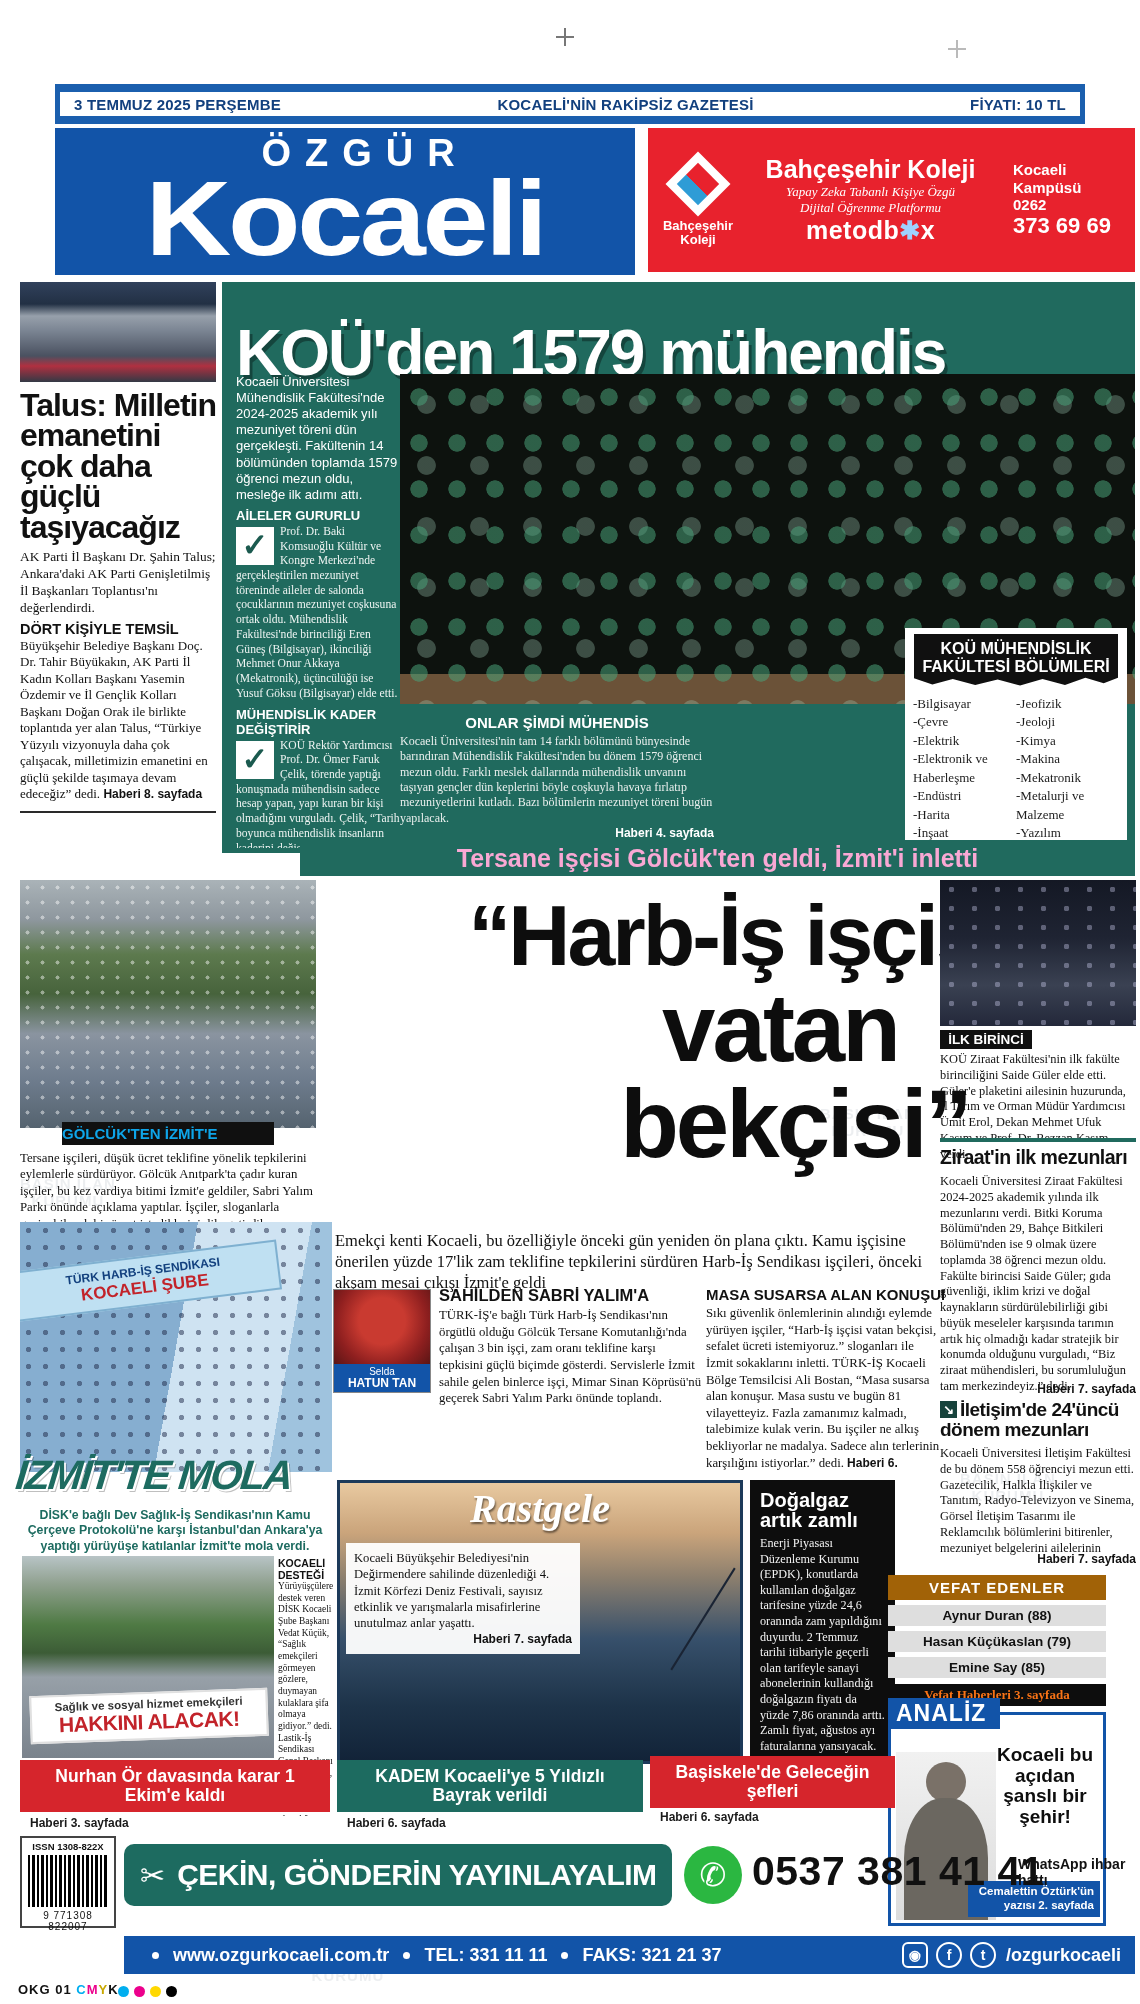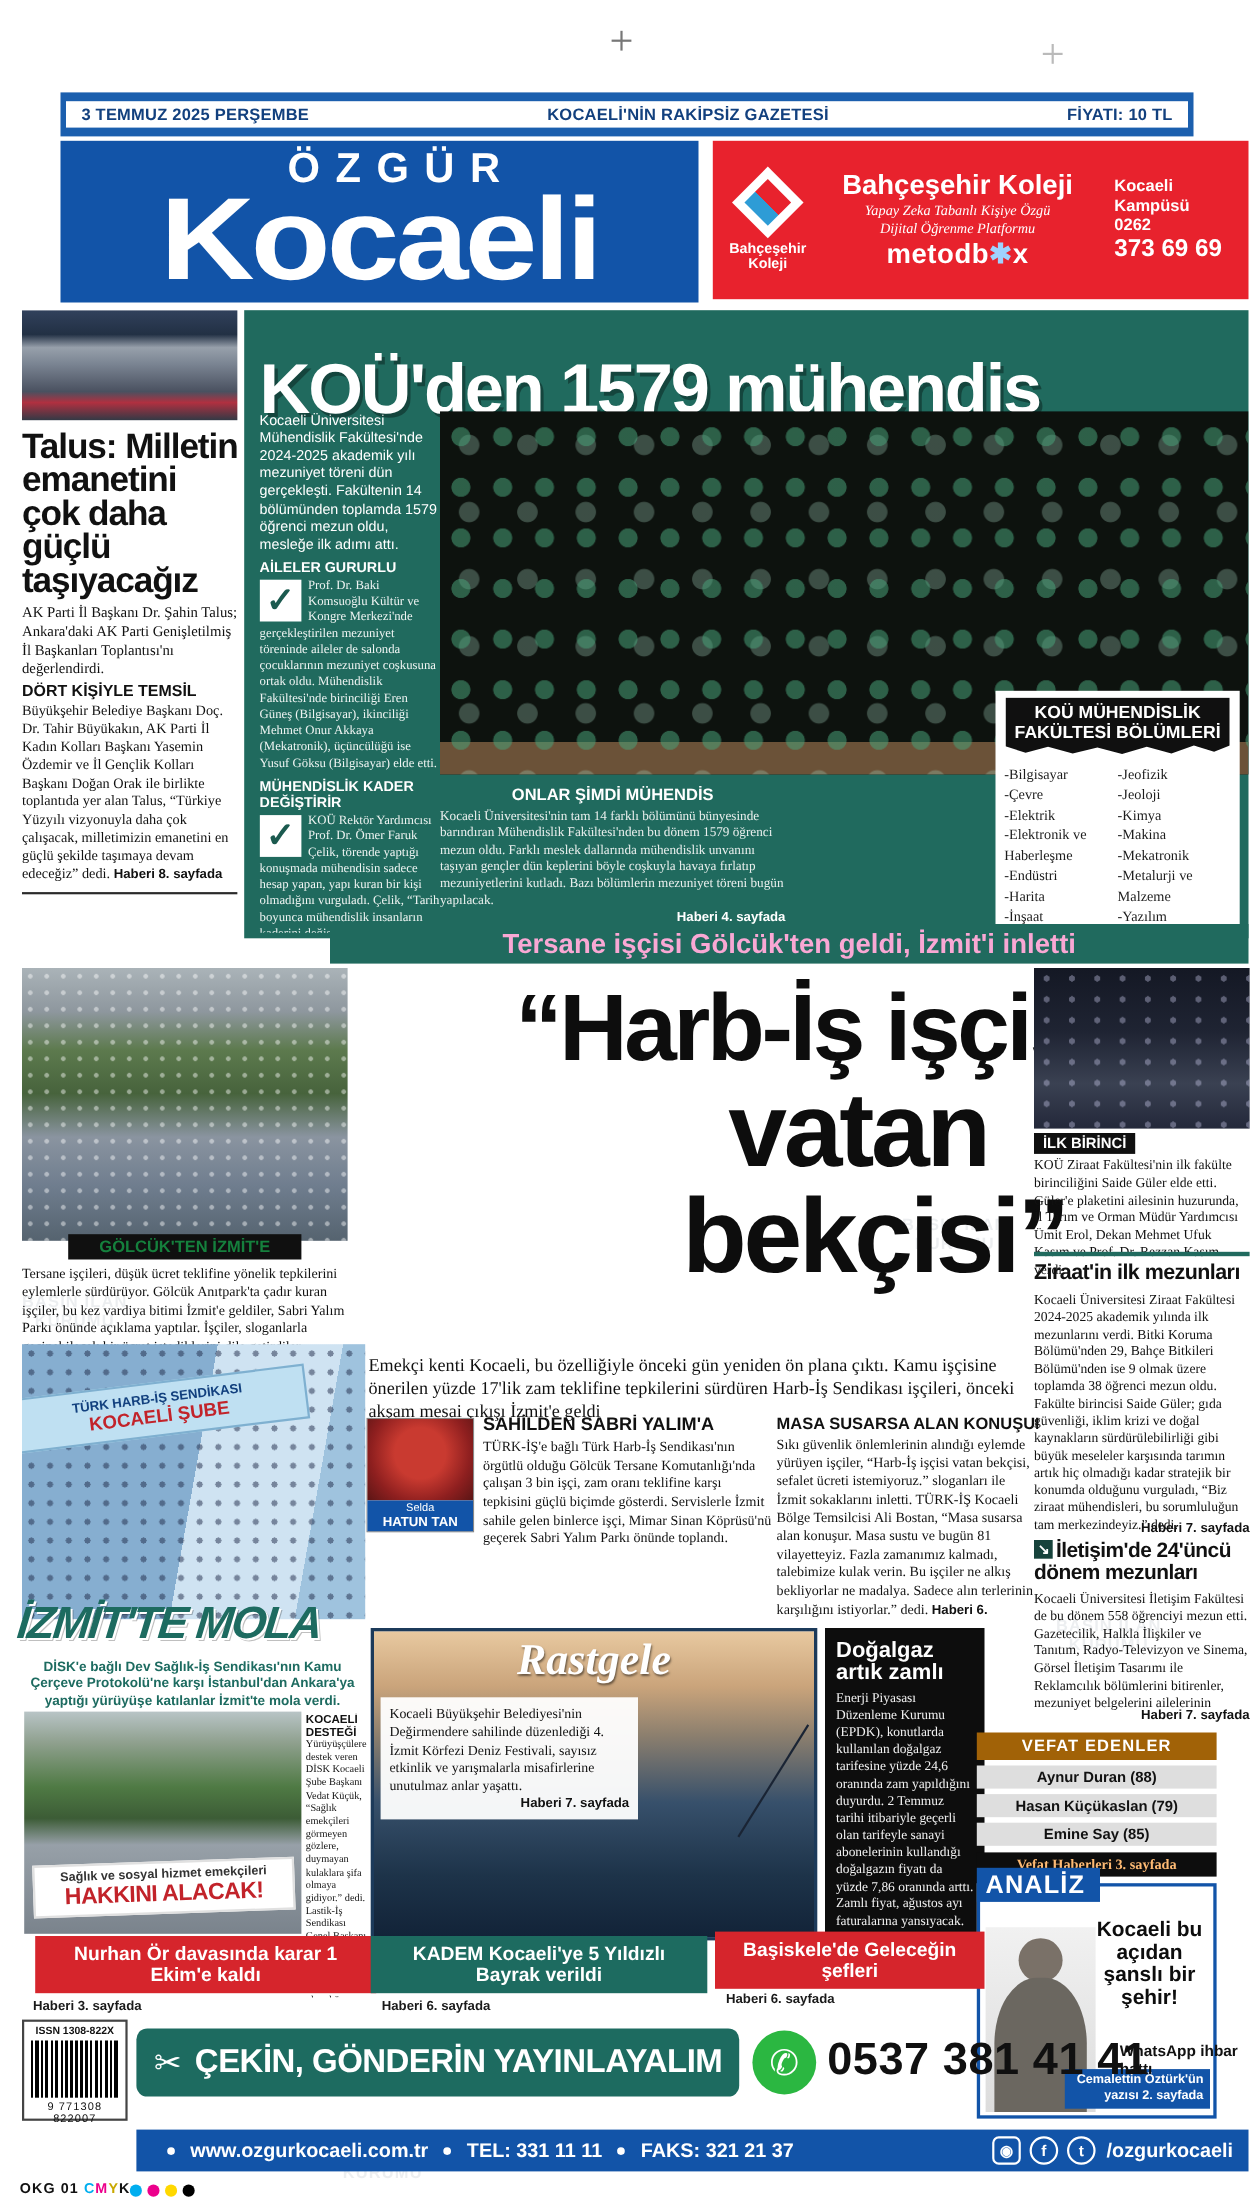--- a/index.html
+++ b/index.html
@@ -79,22 +79,22 @@
   .talus .btxt{font-family:"Liberation Serif",serif;font-size:13px;line-height:1.27;}
   .talus .btxt b{font-family:"Liberation Sans",sans-serif;font-size:12px;}
   .talus hr{border:none;border-top:2px solid #2a2a2a;margin-top:8px;}
   
   .kicker{left:300px;top:840px;width:835px;height:36px;background:#206a5e;color:#f9a8d4;
           font-size:25px;font-weight:700;text-align:center;line-height:36px;}
   .ph-crowd1{left:20px;top:880px;width:296px;height:248px;
      background-image:radial-gradient(circle,rgba(255,255,255,.45) 0 18%,transparent 20%),
        linear-gradient(180deg,#aab3b8 0%,#8e979e 16%,#5d7a4e 30%,#47633c 46%,#8a94a0 62%,#6f7d8e 80%,#55636f 100%);
      background-size:15px 15px,100% 100%;}
-  .golcuk-lab{left:62px;top:1122px;width:212px;background:#101010;color:#15803d;font-weight:800;
-              font-size:15px;text-align:center;padding:3px 0;}
+  .golcuk-lab{left:62px;top:1122px;width:212px;background:#101010;color:#0ea5e9;font-weight:800;
+              font-size:15px;text-align:left;padding:3px 0;}
   .golcuk-tx{left:20px;top:1150px;width:298px;font-family:"Liberation Serif",serif;
              font-size:12.8px;line-height:1.28;}
   .ph-crowd2{left:20px;top:1222px;width:312px;height:250px;overflow:hidden;
      background-image:radial-gradient(circle,rgba(30,40,70,.5) 0 22%,transparent 24%),
        linear-gradient(100deg,#86aed0 50%,#cfe3f2 50% 82%,#9fc3de 82%);
      background-size:17px 17px,100% 100%;}
   .banner2{position:absolute;left:-12px;top:34px;width:260px;background:#bfe0f2;border:2px solid #7fb0d0;
      transform:rotate(-7deg);text-align:center;padding:6px 4px;}
   .banner2 .b1{color:#12407e;font-weight:800;font-size:12px;}
   .banner2 .b2{color:#c2232a;font-weight:800;font-size:17px;}
@@ -162,21 +162,21 @@
   
   .dgaz{left:750px;top:1480px;width:145px;height:290px;background:#0d0d0d;color:#fff;
         padding:10px 10px;box-sizing:border-box;overflow:hidden;}
   .dgaz .dh{font-size:20px;font-weight:800;line-height:1.0;margin-bottom:6px;}
   .dgaz .dx{font-family:"Liberation Serif",serif;font-size:12.2px;line-height:1.28;color:#f2f2f2;}
   
   .vefat{left:888px;top:1575px;width:218px;}
   .vf-bar{background:#a16207;color:#fff;text-align:center;font-weight:800;font-size:15px;
           letter-spacing:1px;padding:4px 0;}
   .vf-name{margin-top:5px;background:#dedede;text-align:center;font-weight:700;font-size:13.5px;padding:3px 0;}
-  .vf-foot{margin-top:6px;background:#0d0d0d;color:#fdba74;text-align:center;font-weight:700;
+  .vf-foot{margin-top:6px;background:#0d0d0d;color:#f97316;text-align:center;font-weight:700;
            font-size:13px;padding:3px 0;font-family:"Liberation Serif",serif;}
   .analiz{left:888px;top:1712px;width:218px;height:214px;border:3px solid #1254a8;box-sizing:border-box;background:#fff;}
   .an-lab{position:absolute;left:-3px;top:-17px;background:#1254a8;color:#fff;font-size:23px;
           font-weight:800;padding:2px 14px 2px 8px;letter-spacing:1px;}
   .an-photo{position:absolute;left:5px;bottom:3px;width:100px;height:168px;
             background:linear-gradient(180deg,#f1f1f1 0%,#dcdcdc 100%);overflow:hidden;}
   .an-photo .head{position:absolute;left:30px;top:10px;width:40px;height:40px;border-radius:50%;background:#7a7168;}
   .an-photo .body{position:absolute;left:8px;top:46px;width:84px;height:130px;background:#6b6760;
                   border-radius:46% 46% 6px 6px;}
   .an-quote{position:absolute;right:7px;top:30px;width:102px;text-align:center;font-size:19px;
@@ -403,21 +403,21 @@
   <div class="abs analiz">
     <div class="an-lab">ANALİZ</div>
     <div class="an-photo">
         <div class="head"></div>
         <div class="body"></div>
       </div>
     <div class="an-quote">Kocaeli bu açıdan şanslı bir şehir!</div>
     <div class="an-by">Cemalettin Öztürk'ün yazısı 2. sayfada</div>
   </div>
 
-  <div class="strip red" style="left:32px;top:1760px;width:310px;">Nurhan Ör davasında karar 1 Ekim'e kaldı</div>
+  <div class="strip red" style="left:20px;top:1760px;width:310px;">Nurhan Ör davasında karar 1 Ekim'e kaldı</div>
   <div class="strip-more" style="left:20px;top:1816px;">Haberi 3. sayfada</div>
   <div class="strip teal" style="left:337px;top:1760px;width:306px;">KADEM Kocaeli'ye 5 Yıldızlı Bayrak verildi</div>
   <div class="strip-more" style="left:337px;top:1816px;">Haberi 6. sayfada</div>
   <div class="strip red" style="left:650px;top:1756px;width:245px;">Başiskele'de Geleceğin şefleri</div>
   <div class="strip-more" style="left:650px;top:1810px;">Haberi 6. sayfada</div>
 
   <div class="abs issn">
     <div class="code">ISSN 1308-822X</div>
     <div class="barcode"></div>
     <div class="num">9 771308 822007</div>

